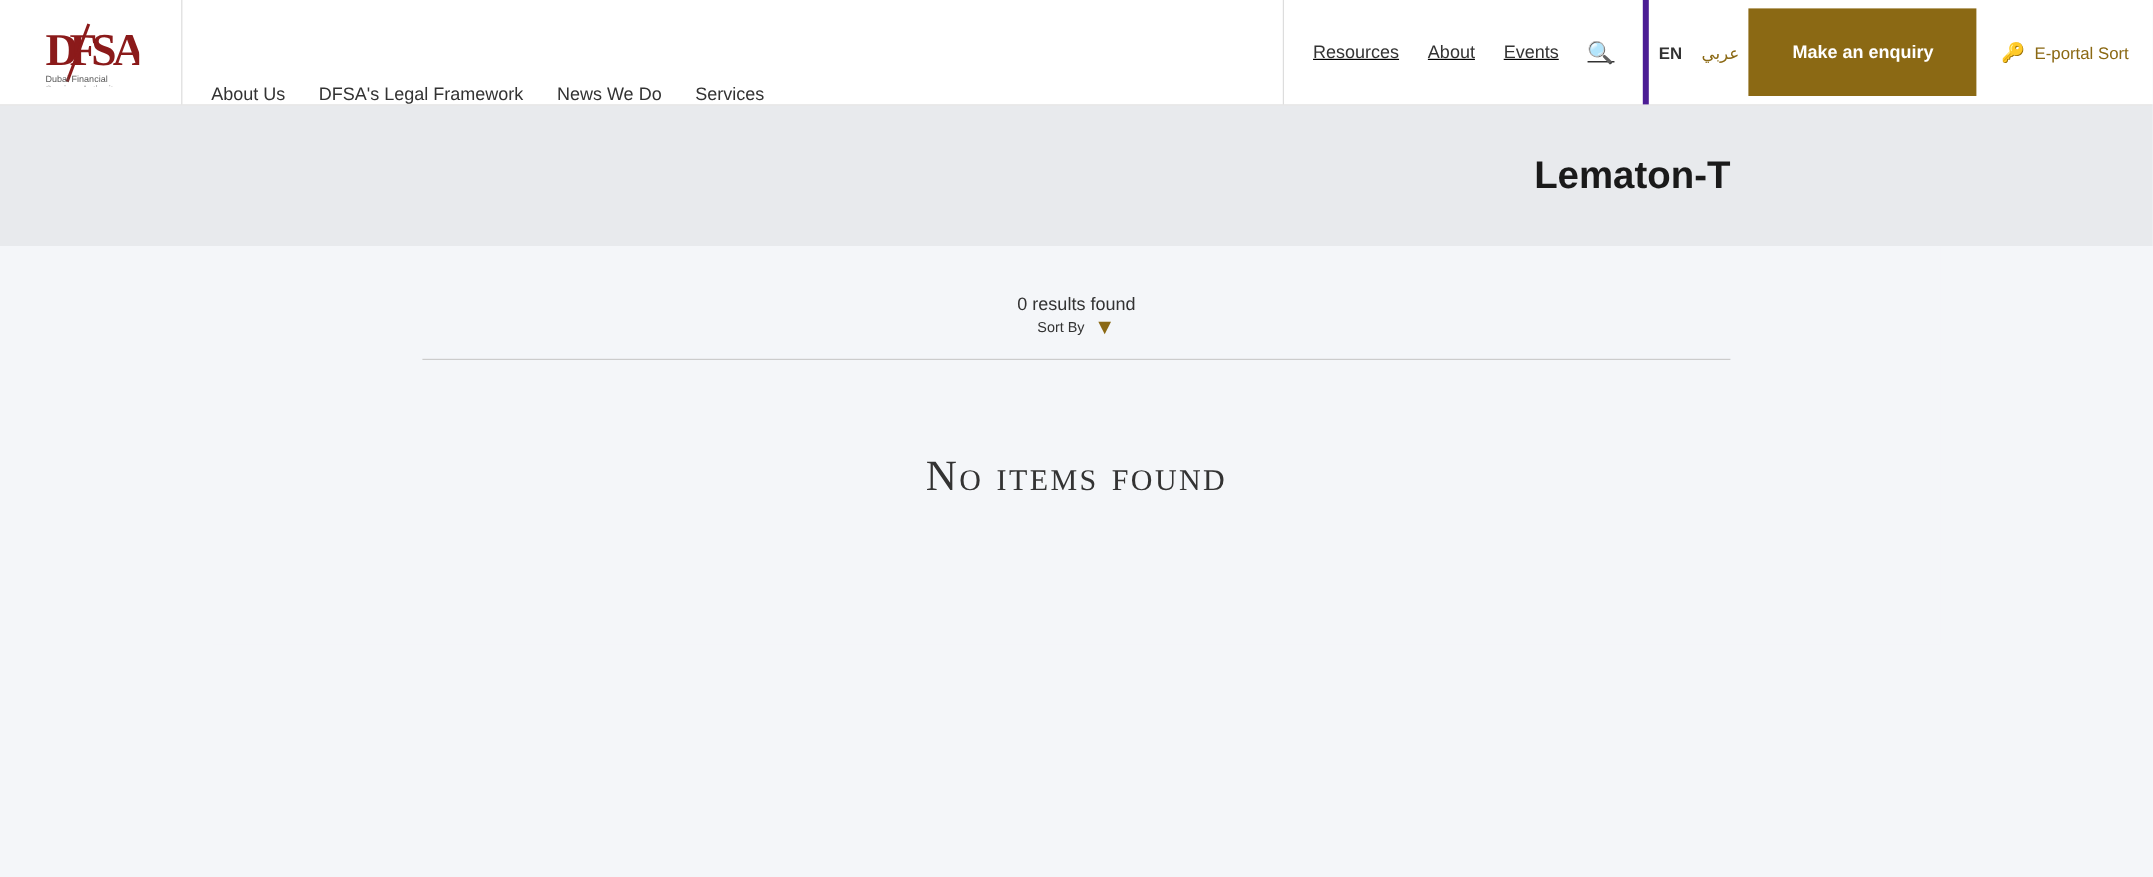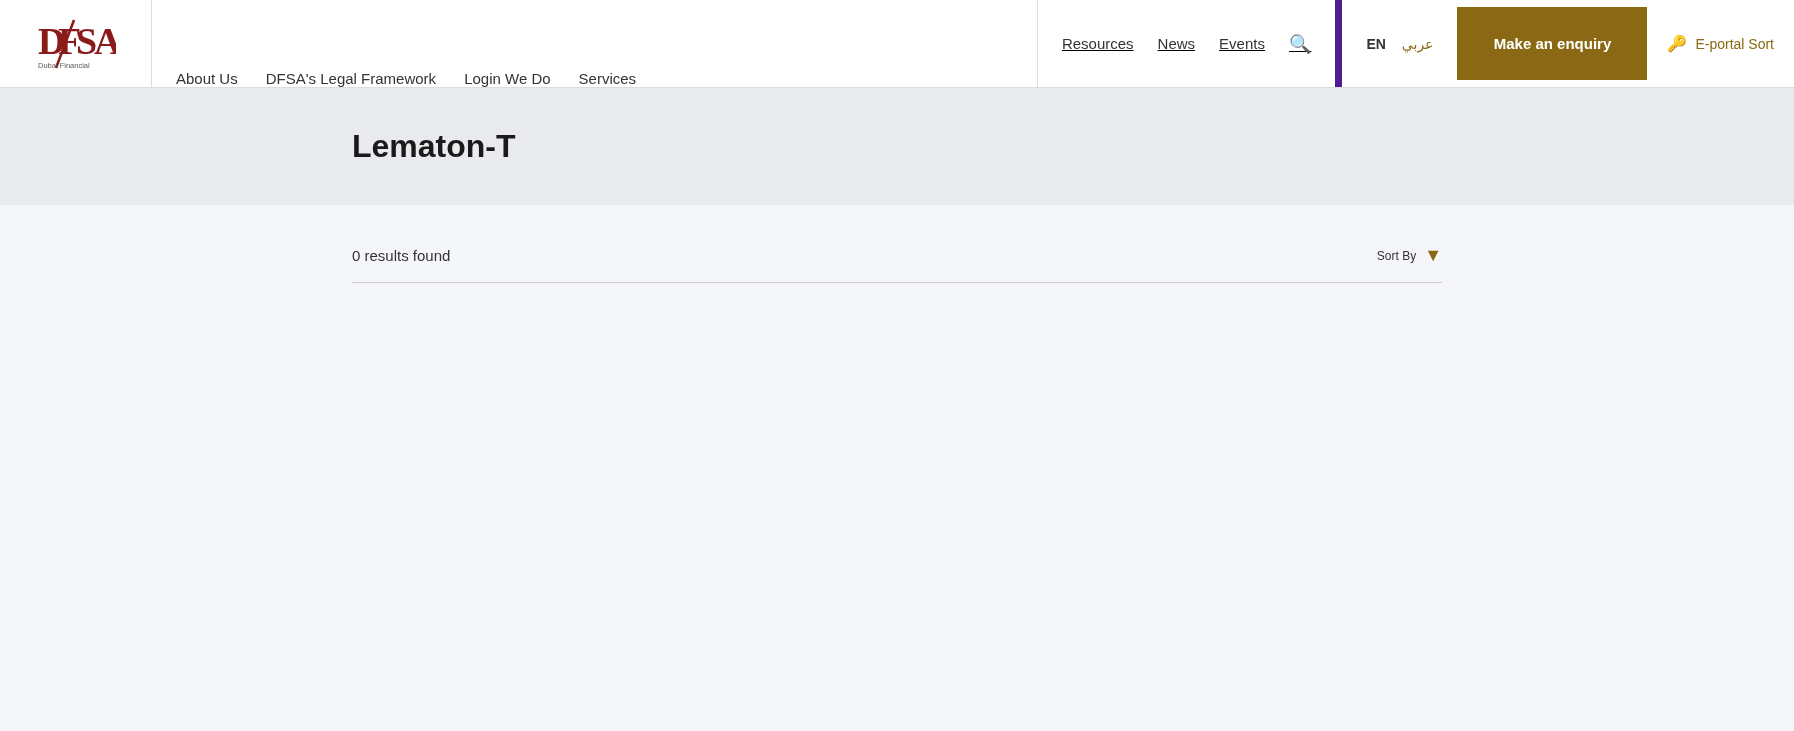--- a/index.html
+++ b/index.html
@@ -62,23 +62,23 @@
       background: none;
       border: none;
       cursor: pointer;
       font-size: 18px;
       color: #555;
     }
     .lang-area {
       display: flex;
       align-items: center;
       gap: 0;
-      padding: 0 16px;
-      height: 100%;
-      border-left: 7px solid #4c1d95;
+      padding: 0 0;
+      height: 100%;
+      border-left: 5px solid #4c1d95;
     }
     .lang-en {
       font-size: 14px;
       font-weight: bold;
       color: #333;
       padding: 4px 8px;
       cursor: pointer;
     }
     .lang-ar {
       font-size: 14px;
@@ -142,20 +142,21 @@
     }
 
     
     .results-bar {
       display: flex;
       align-items: center;
       justify-content: space-between;
       border-bottom: 1px solid #ccc;
       padding-bottom: 16px;
       margin-bottom: 35px;
+      flex-direction: column;
     }
     .results-count {
       font-size: 15px;
       color: #333;
     }
     .sort-by-area {
       display: flex;
       align-items: center;
       gap: 8px;
       cursor: pointer;
@@ -182,20 +183,21 @@
       font-family: Georgia, 'Times New Roman', serif;
       font-variant: small-caps;
       letter-spacing: 2px;
       font-weight: normal;
     }
 
     
     .page-wrapper {
       background: #f4f6f9;
       min-height: 640px;
+      text-align: right;
     }
     .full-header {
       width: 100%;
     }
   </style>
 </head>
 <body>
 
 <header class="full-header">
 
@@ -209,27 +211,27 @@
 
       <line x1="38" y1="4" x2="20" y2="52" stroke="#8b1a1a" stroke-width="2.5"></line>
       <text x="2" y="52" font-size="7.5" fill="#5a5a5a" font-family="Arial, sans-serif">Dubai Financial</text>
       <text x="2" y="61" font-size="7.5" fill="#5a5a5a" font-family="Arial, sans-serif">Services Authority</text>
     </svg>
   </div>
 
   <nav class="header-nav">
     <a>About Us</a>
     <a>DFSA's Legal Framework</a>
-    <a>Login We Do</a>
+    <a>News We Do</a>
     <a>Services</a>
   </nav>
 
   <div class="header-secondary-nav">
     <a>Resources</a>
-    <a>News</a>
+    <a>About</a>
     <a>Events</a>
     <button class="search-icon-btn" aria-label="Search">
       <span>🔍</span>
     </button>
   </div>
 
   <div class="lang-area">
     <span class="lang-en">EN</span>
     <span class="lang-ar">عربي</span>
   </div>
@@ -253,15 +255,18 @@
   <div class="main-content">
 
     <div class="results-bar">
       <span class="results-count">0 results found</span>
       <div class="sort-by-area">
         <span class="sort-by-label">Sort By</span>
         <span class="sort-by-arrow">▼</span>
       </div>
     </div>
 
+    <div class="no-items-section">
+      <p class="no-items-text">No items found</p>
+    </div>
 
   </div>
 </div>
 
 </body></html>

